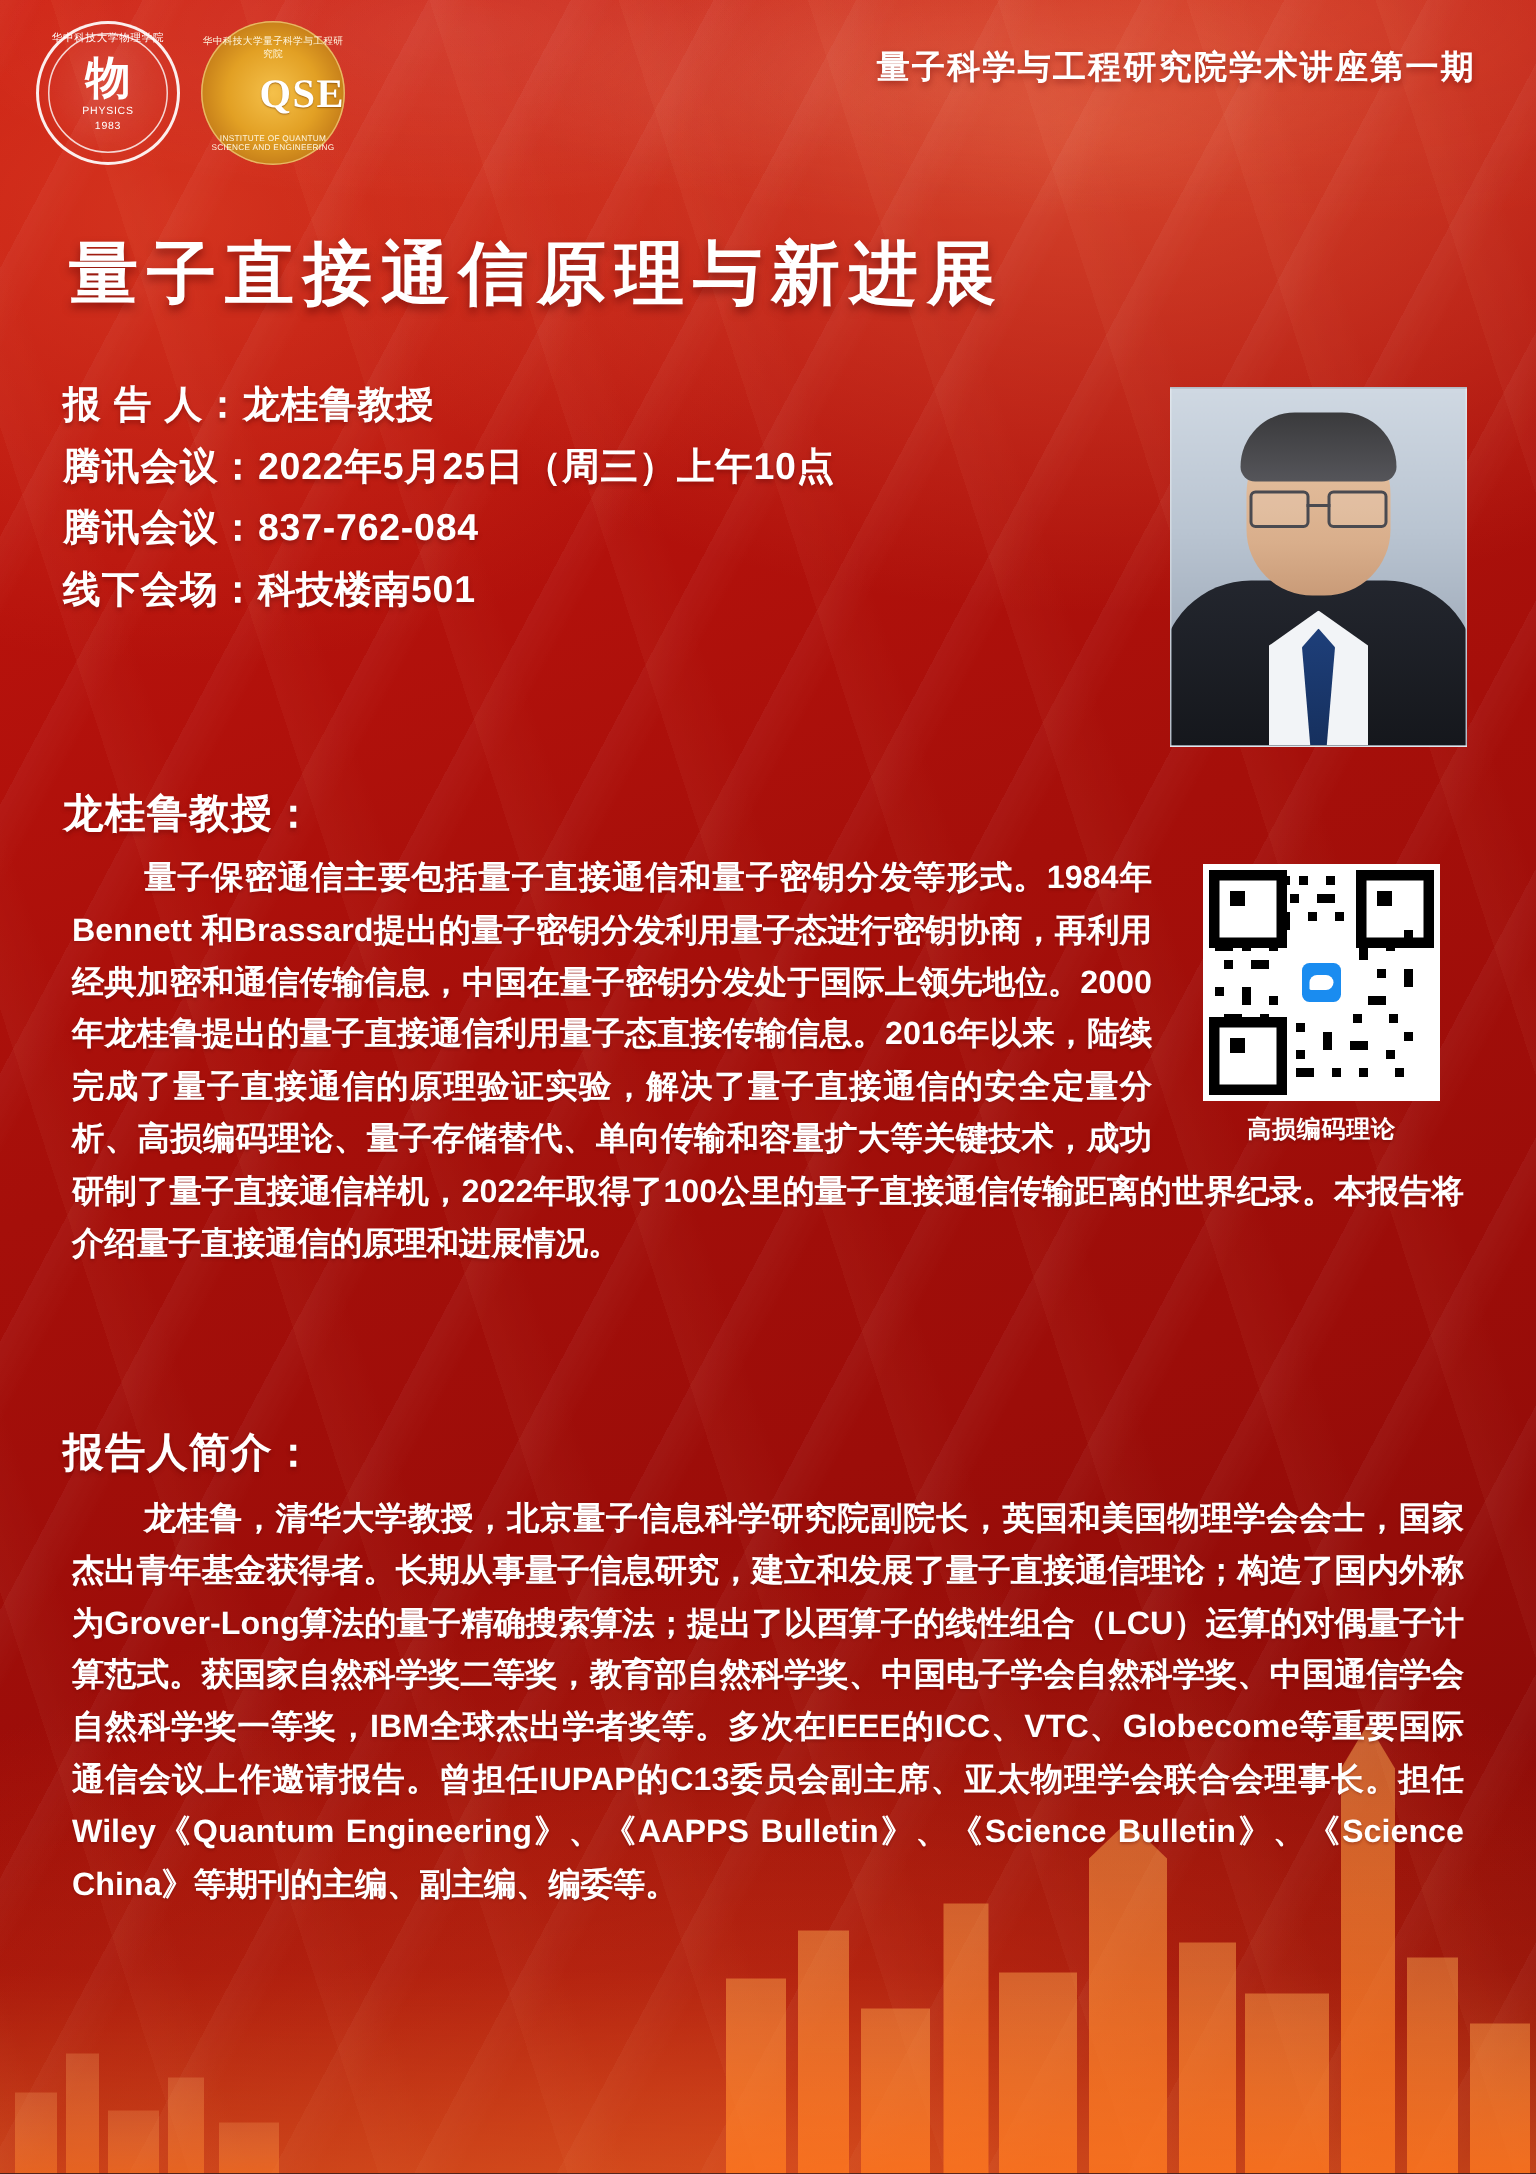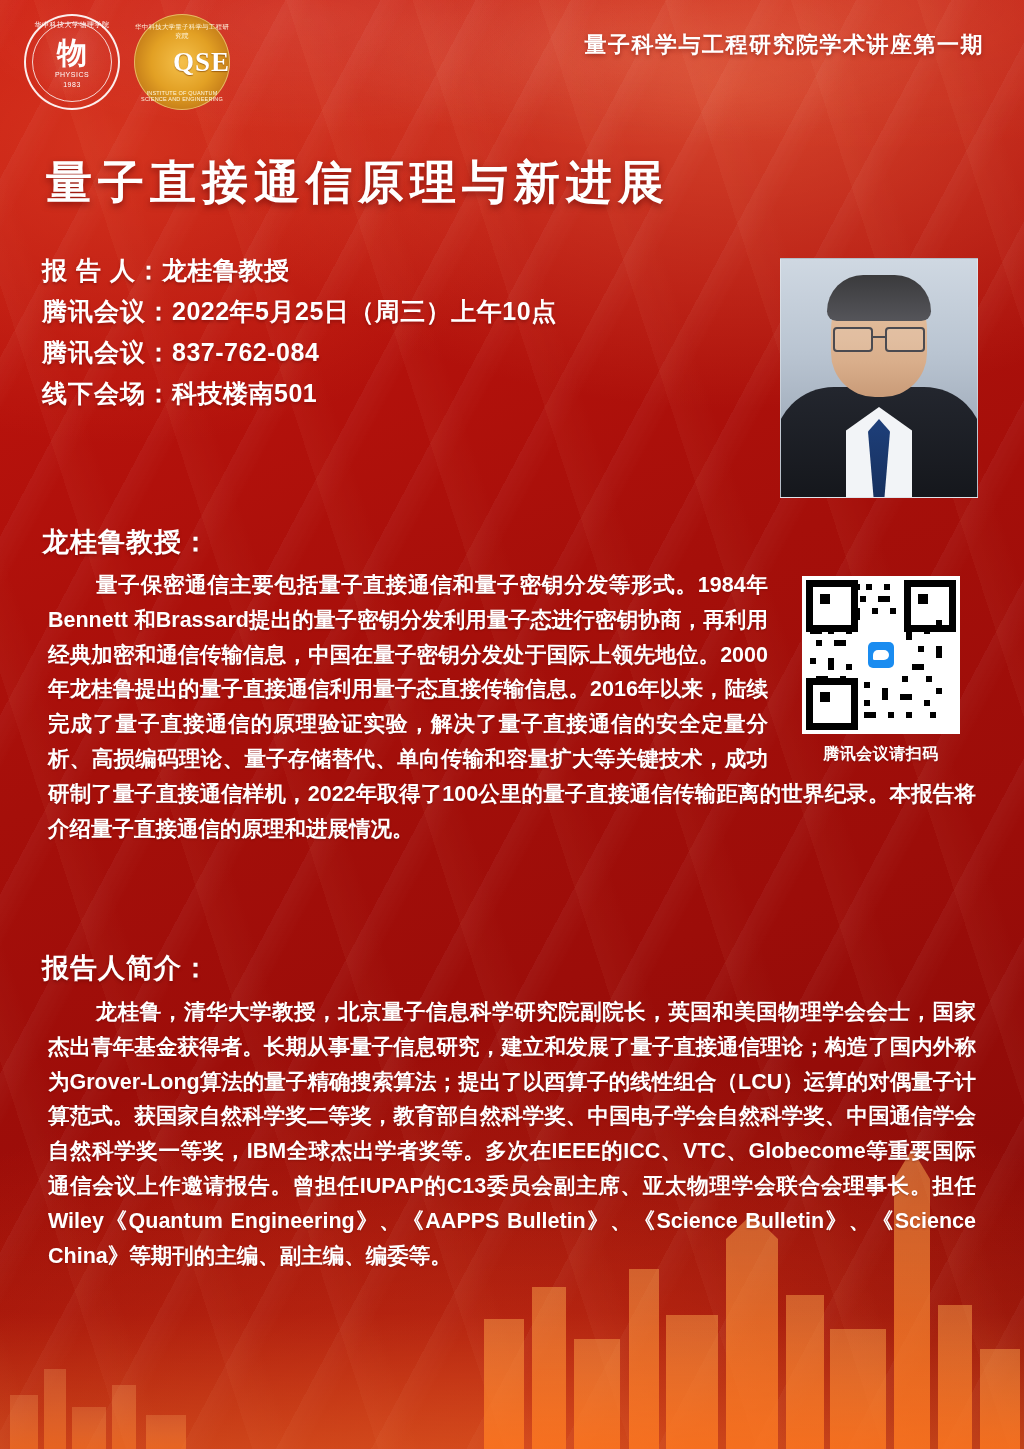--- a/index.html
+++ b/index.html
@@ -578,21 +578,21 @@
         <div class="cell" style="left:122px;top:124px;width:6px;height:6px;"></div>
         <div class="cell" style="left:134px;top:112px;width:6px;height:6px;"></div>
         <div class="cell" style="left:62px;top:136px;width:12px;height:6px;"></div>
         <div class="cell" style="left:86px;top:136px;width:6px;height:6px;"></div>
         <div class="cell" style="left:104px;top:136px;width:6px;height:6px;"></div>
         <div class="cell" style="left:128px;top:136px;width:6px;height:6px;"></div>
         <div class="logo-mid">
             <i></i>
           </div>
       </div>
-      <div class="qr-caption">腾讯会议请扫码</div>
+      <div class="qr-caption">高损编码理论</div>
     </div>
     <span class="indent"></span><span>量子保密通信主要包括量子直接通信和量子密钥分发等形式。1984年Bennett 和Brassard提出的量子密钥分发利用量子态进行密钥协商，再利用经典加密和通信传输信息，中国在量子密钥分发处于国际上领先地位。2000年龙桂鲁提出的量子直接通信利用量子态直接传输信息。2016年以来，陆续完成了量子直接通信的原理验证实验，解决了量子直接通信的安全定量分析、高损编码理论、量子存储替代、单向传输和容量扩大等关键技术，成功研制了量子直接通信样机，2022年取得了100公里的量子直接通信传输距离的世界纪录。本报告将介绍量子直接通信的原理和进展情况。</span>
   </div>
 
   <div class="section-head" id="bio-head">报告人简介：</div>
   <div class="bio-body">
     <span class="indent"></span><span>龙桂鲁，清华大学教授，北京量子信息科学研究院副院长，英国和美国物理学会会士，国家杰出青年基金获得者。长期从事量子信息研究，建立和发展了量子直接通信理论；构造了国内外称为Grover-Long算法的量子精确搜索算法；提出了以酉算子的线性组合（LCU）运算的对偶量子计算范式。获国家自然科学奖二等奖，教育部自然科学奖、中国电子学会自然科学奖、中国通信学会自然科学奖一等奖，IBM全球杰出学者奖等。多次在IEEE的ICC、VTC、Globecome等重要国际通信会议上作邀请报告。曾担任IUPAP的C13委员会副主席、亚太物理学会联合会理事长。担任Wiley《Quantum Engineering》、《AAPPS Bulletin》、《Science Bulletin》、《Science China》等期刊的主编、副主编、编委等。</span>
   </div>
 
 </div>

